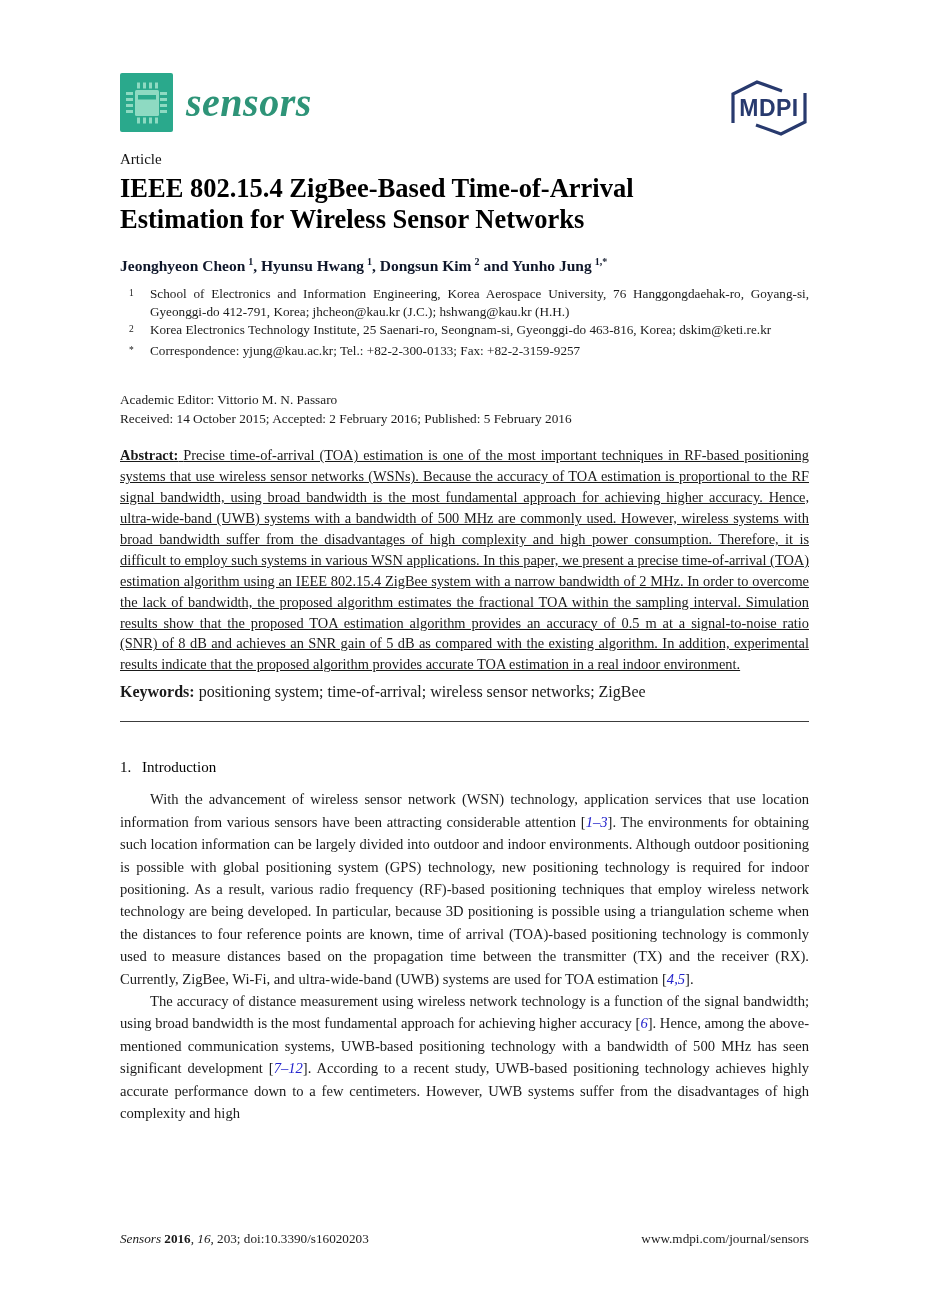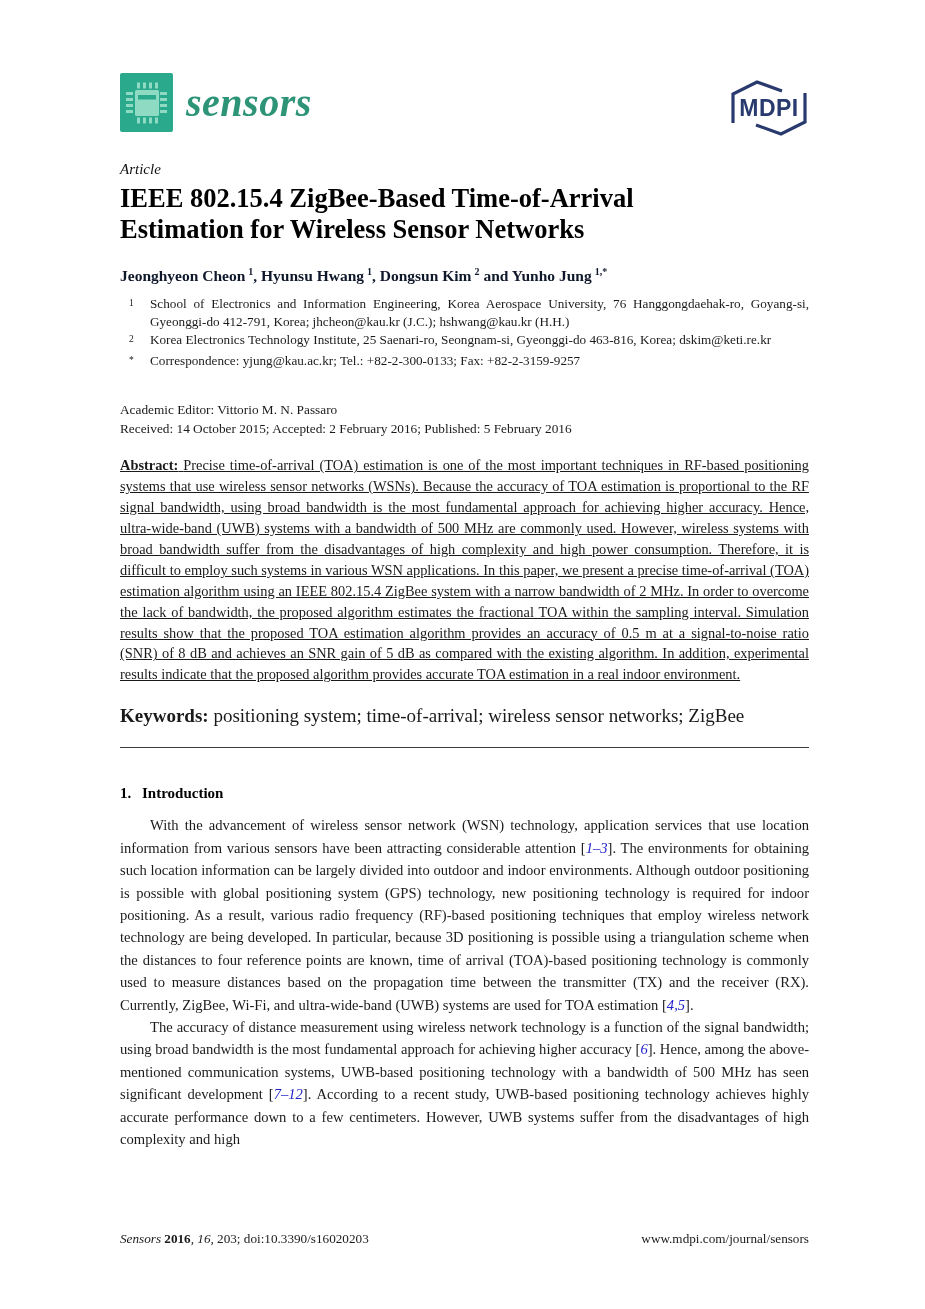--- a/index.html
+++ b/index.html
@@ -15,43 +15,43 @@
   .logo-row { margin-top:73px; display:flex; justify-content:space-between; align-items:flex-start; }
   .brand { display:flex; align-items:center; }
   .chip-box { width:53px; height:59px; display:block; }
   .journal-name {
     margin-left:13px; font-size:40px; font-weight:bold; font-style:italic;
     color:#2E9478; letter-spacing:0.5px; line-height:59px;
   }
   .mdpi-box { margin-top:6px; display:block; }
   .mdpi-box text { font-family:"Liberation Sans",sans-serif; font-weight:bold; font-size:23px; letter-spacing:0.5px; }
 
-  .article-type { margin-top:24px; font-style:italic; font-size:15px; color:#111; }
+  .article-type { margin-top:14px; font-size:15px; color:#111; }
   .title { margin-top:5px; font-size:26.5px; line-height:31px; font-weight:bold; color:#000; }
   .title span { display:block; }
 
   .authors { margin-top:21px; font-size:15.5px; font-weight:bold; color:#0f172a; }
   .authors sup { font-size:10px; margin-left:3px; }
 
   .affiliations { margin-top:10px; font-size:13.2px; line-height:17.8px; }
   .aff-row { display:flex; }
   .aff-marker { flex:none; width:30px; padding-left:9px; }
   .aff-marker span { font-size:9.5px; vertical-align:super; }
   .aff-text { flex:1; text-align:justify; }
 
   .editorial { margin-top:28px; font-size:13.3px; line-height:18.6px; }
 
   .abstract { margin-top:17px; font-size:14.4px; line-height:20.9px; text-align:justify;text-decoration:underline; }
   .bold { font-weight:bold; }
 
-  .keywords { margin-top:20px; font-size:19px; }
+  .keywords { margin-top:8px; font-size:16px; }
 
   .rule { margin-top:20px; border:none; border-top:1.6px solid #3c3c3c; width:100%; }
 
-  .section-h { margin-top:37px; font-size:15px; font-weight:bold; color:#000; }
+  .section-h { margin-top:37px; font-size:15px; font-weight:normal; color:#000; }
   .section-h .num { display:inline-block; min-width:22px; }
 
   .para { font-size:14.6px; line-height:22.4px; text-align:justify; text-indent:30px; }
   .para.first { margin-top:12px; }
   .cite { color:#2323CC;font-style:italic; }
 
   .footer { position:absolute; left:120px; top:1231px; width:689px; display:flex; justify-content:space-between; font-size:13.2px; }
   .it { font-style:italic; }
 </style>
 </head>

